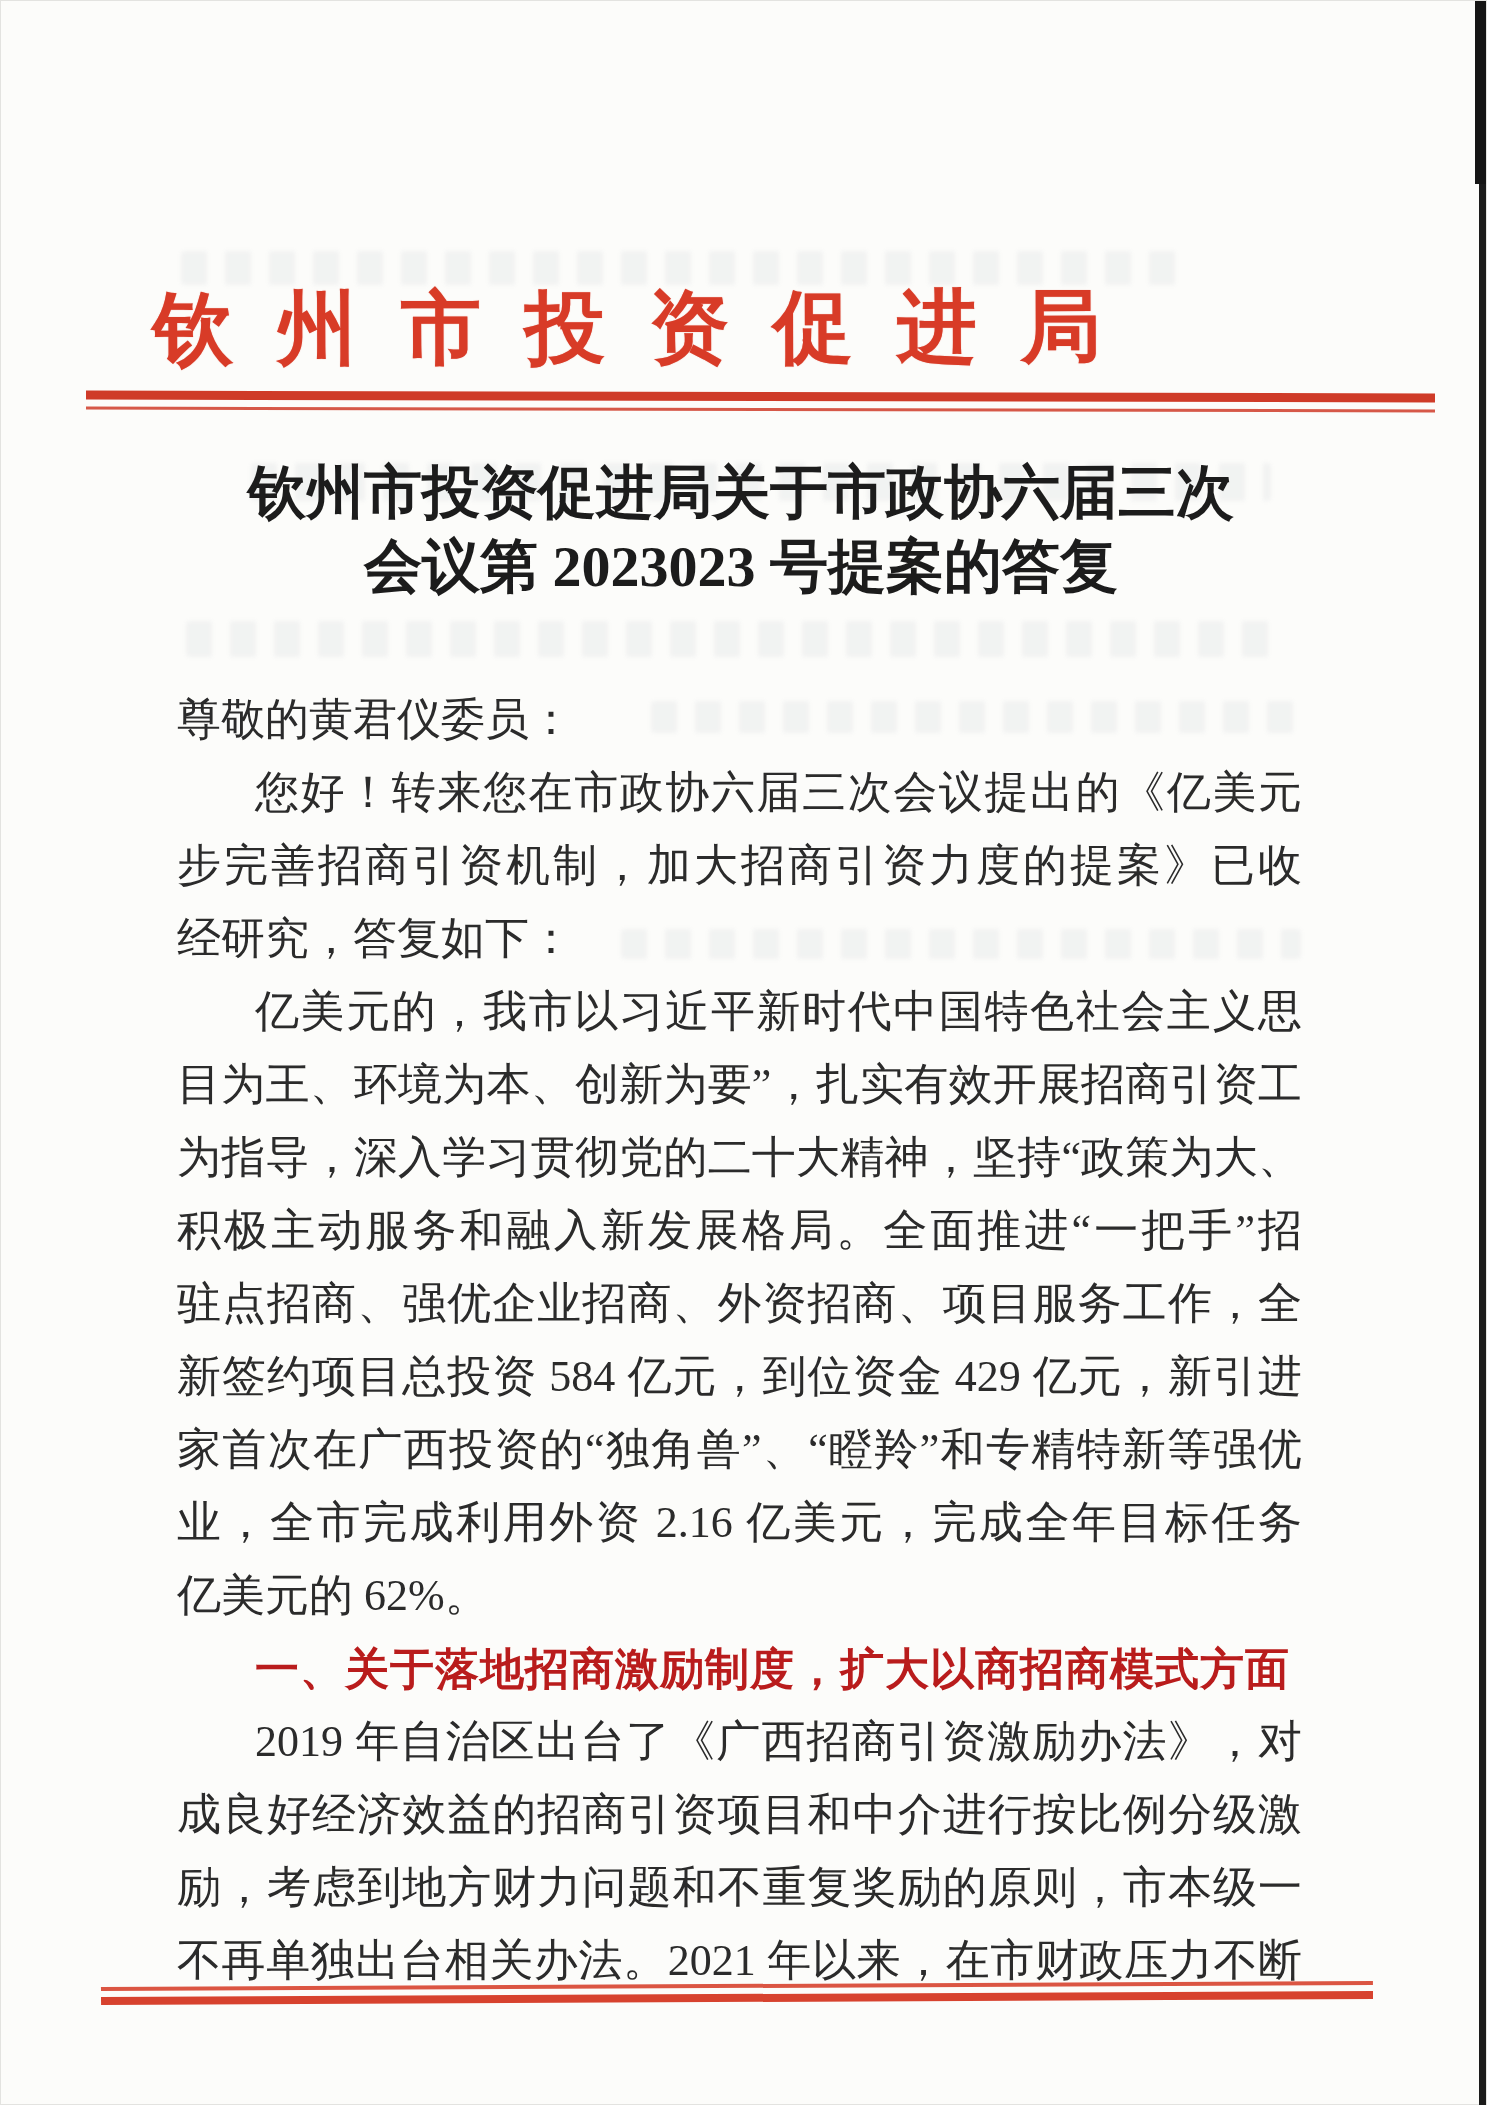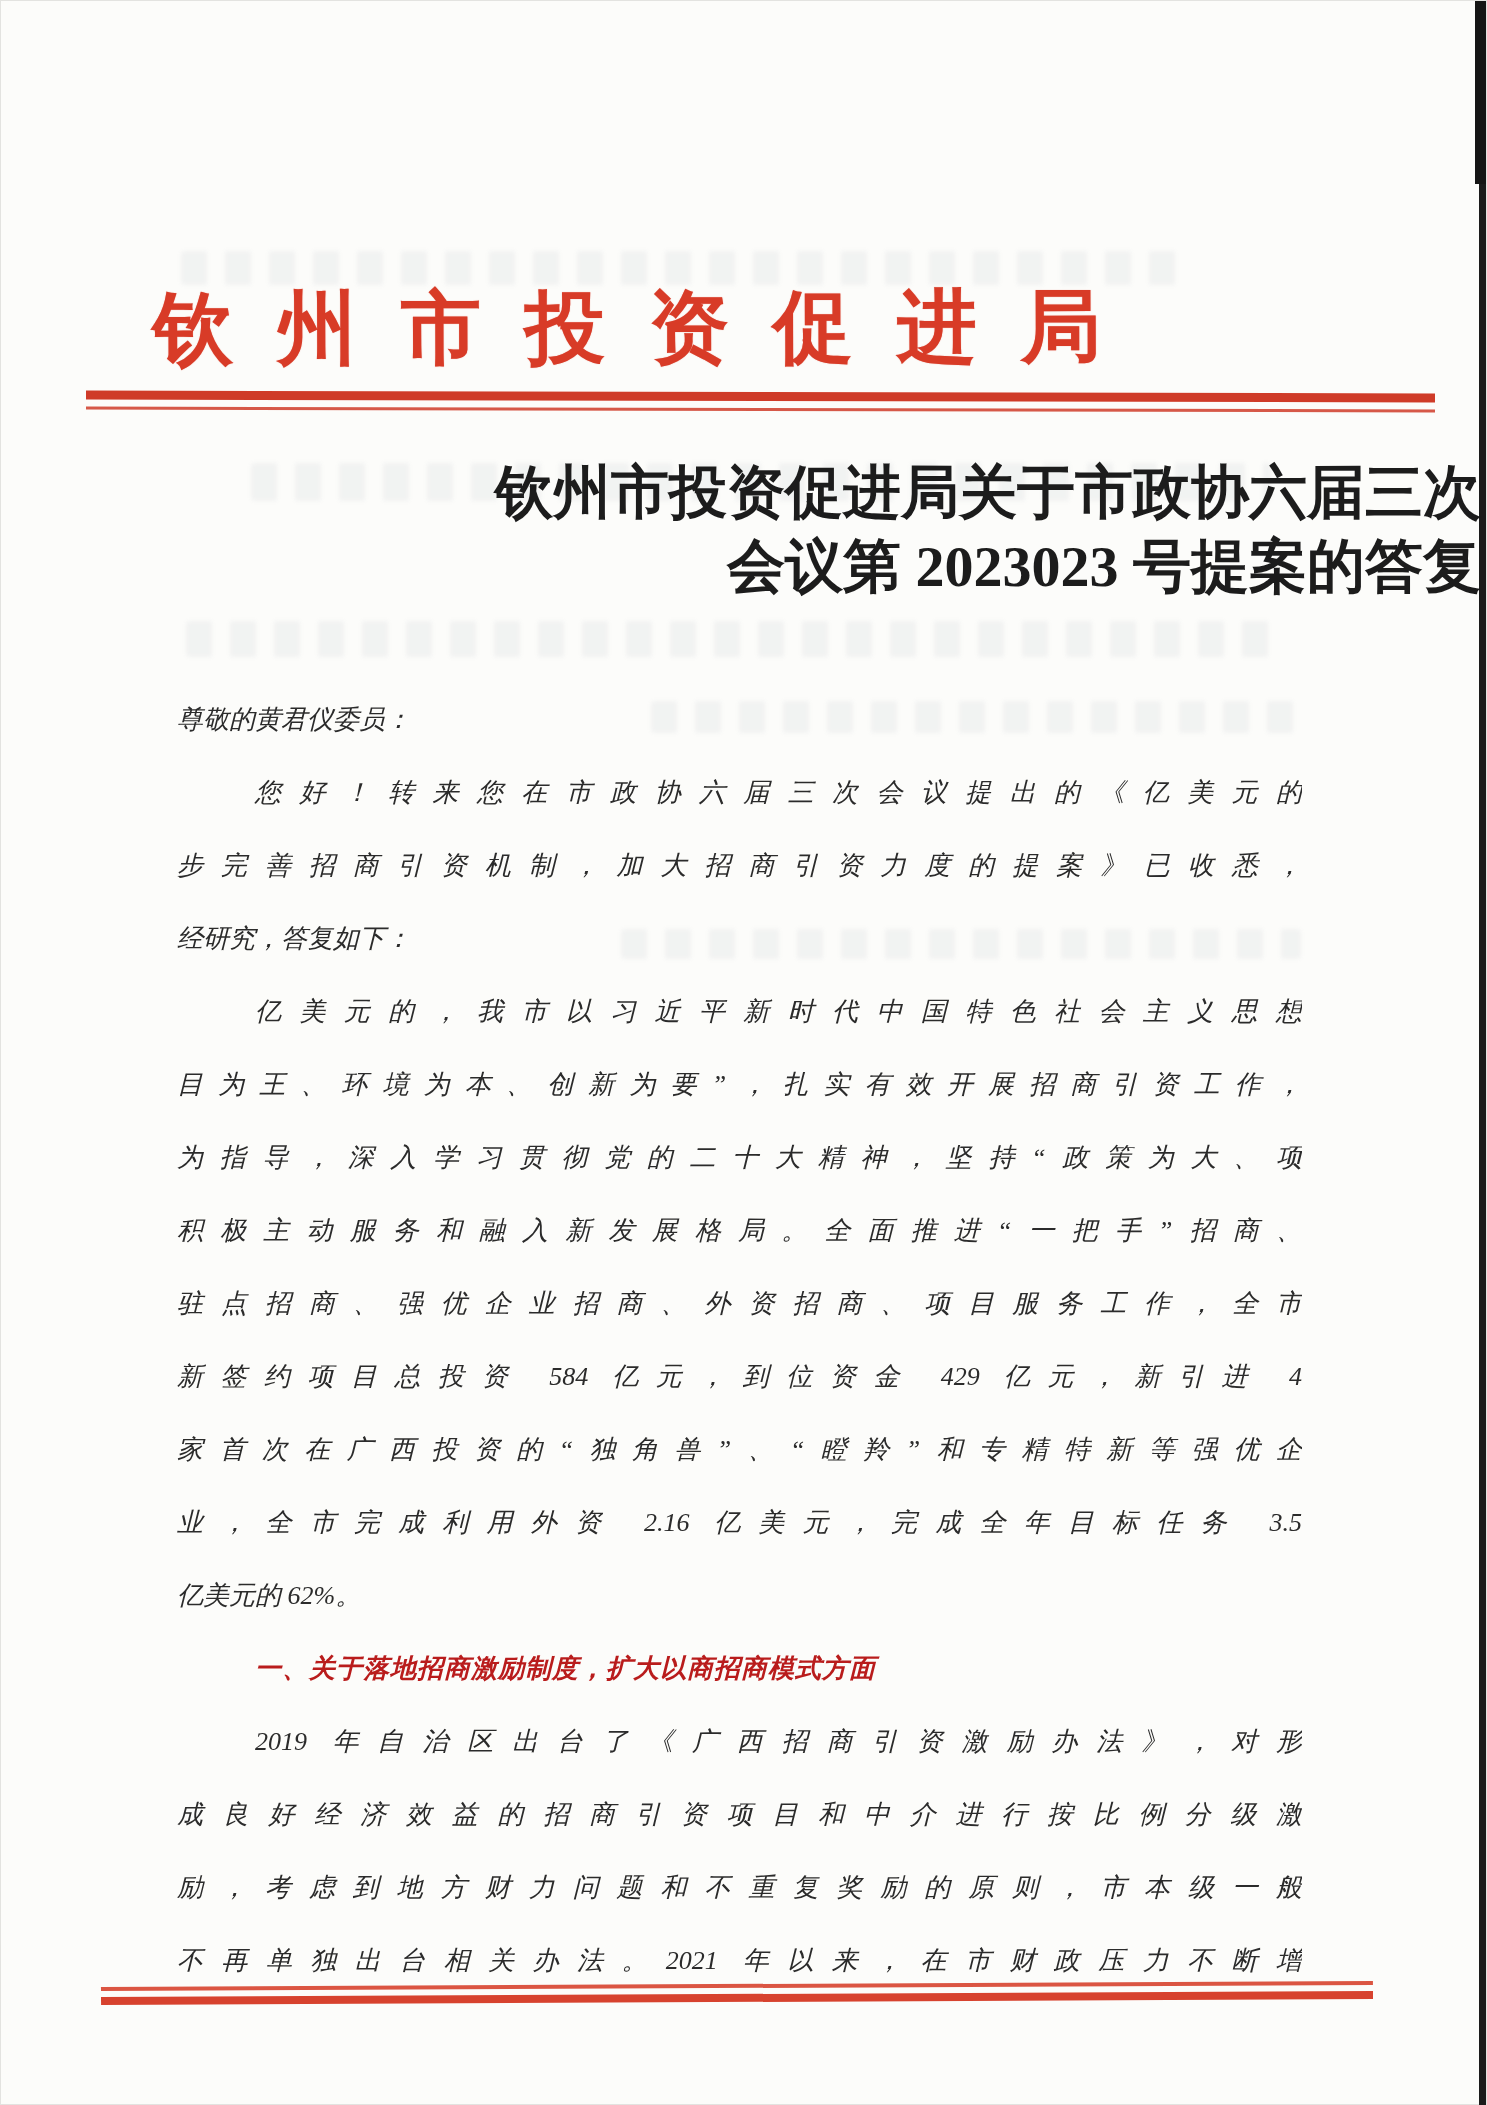--- a/index.html
+++ b/index.html
@@ -40,33 +40,32 @@
   .rule-head {
     position: absolute; left: 85px; top: 391px; width: 1349px;
     transform: rotate(0.12deg);
   }
   .rule-head .thick { height: 9px; background: #cf3b28; }
   .rule-head .gap   { height: 7px; }
   .rule-head .thin  { height: 3px; background: #cf3b28; opacity: .85; }
   
   .doc-title {
     position: absolute; top: 455px; left: 0; width: 1480px;
-    text-align: right;
+    text-align: center;
     font-weight: bold;
     color: #1c1c1c;
     font-size: 58px; line-height: 74px;
     z-index: 2;
   }
   
   .body-text {
     position: absolute; top: 682px; left: 176px; width: 1125px;
     color: #2b2b2b;
-    font-size: 26px;
+    font-size: 44px;
     z-index: 2;
-    font-style: italic;
   }
   .line {
     height: 73px; line-height: 73px;
     white-space: nowrap;
   }
   .line.justify {
     white-space: normal;
     text-align: justify;
     text-align-last: justify;
     text-justify: inter-character;

